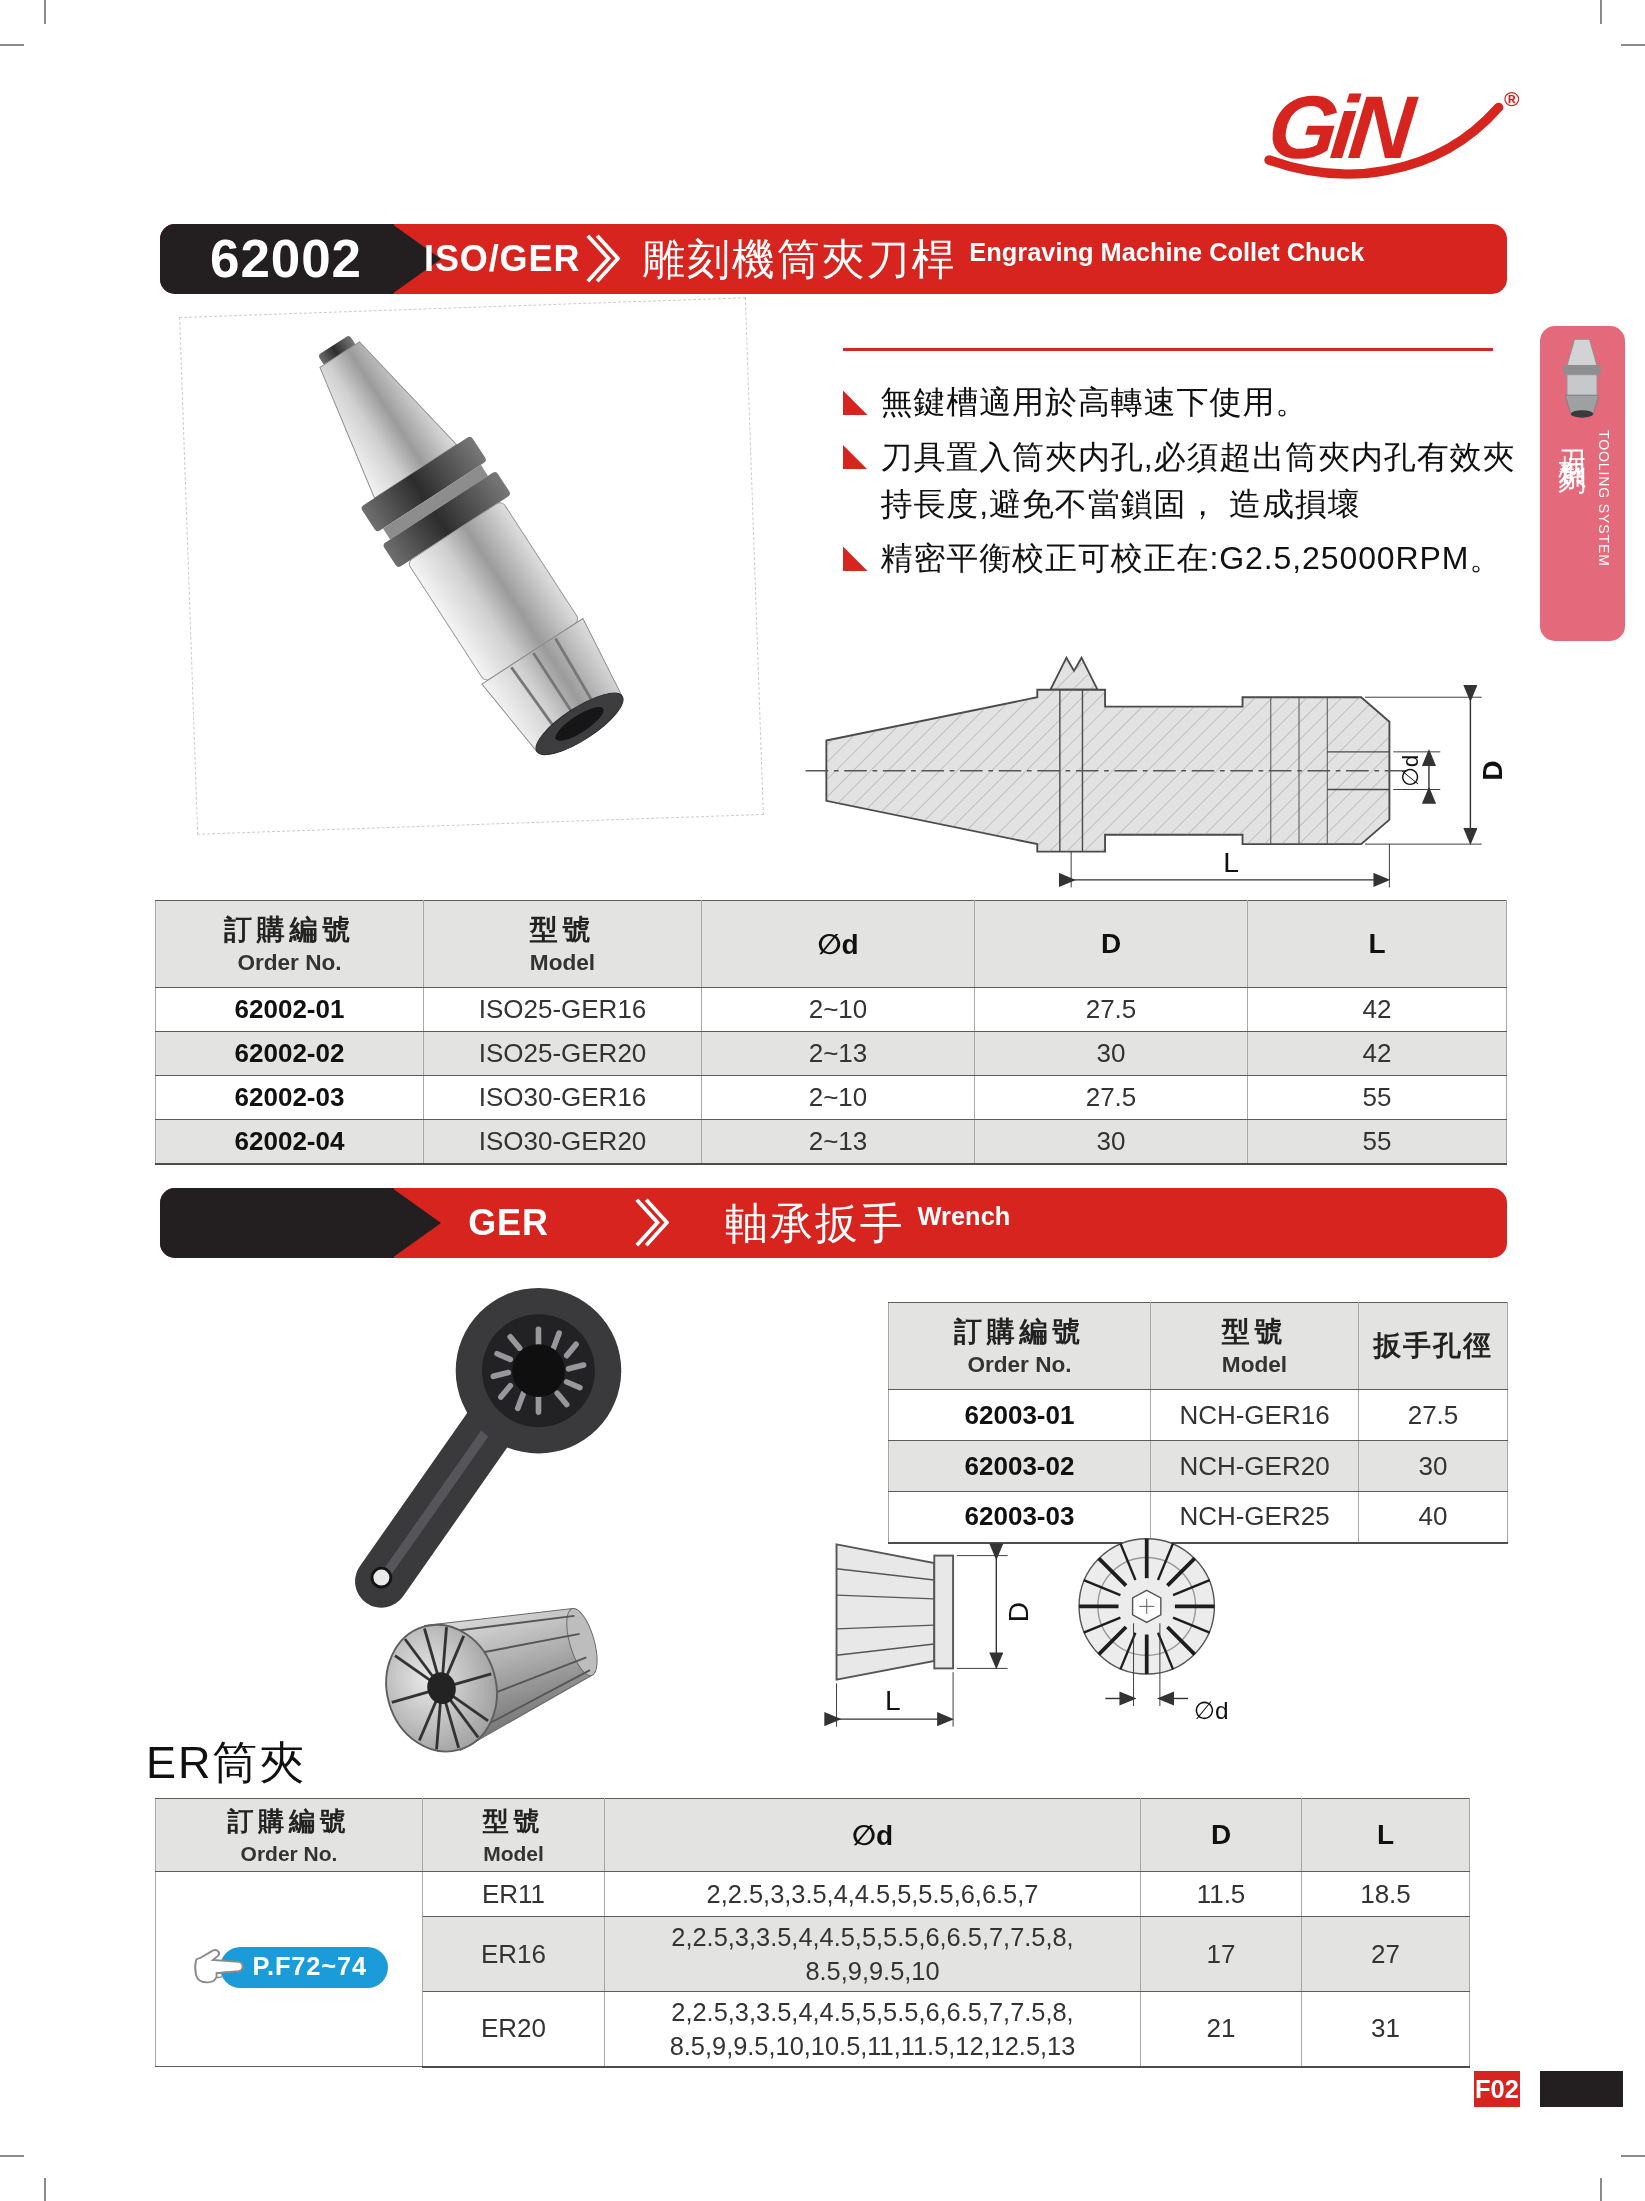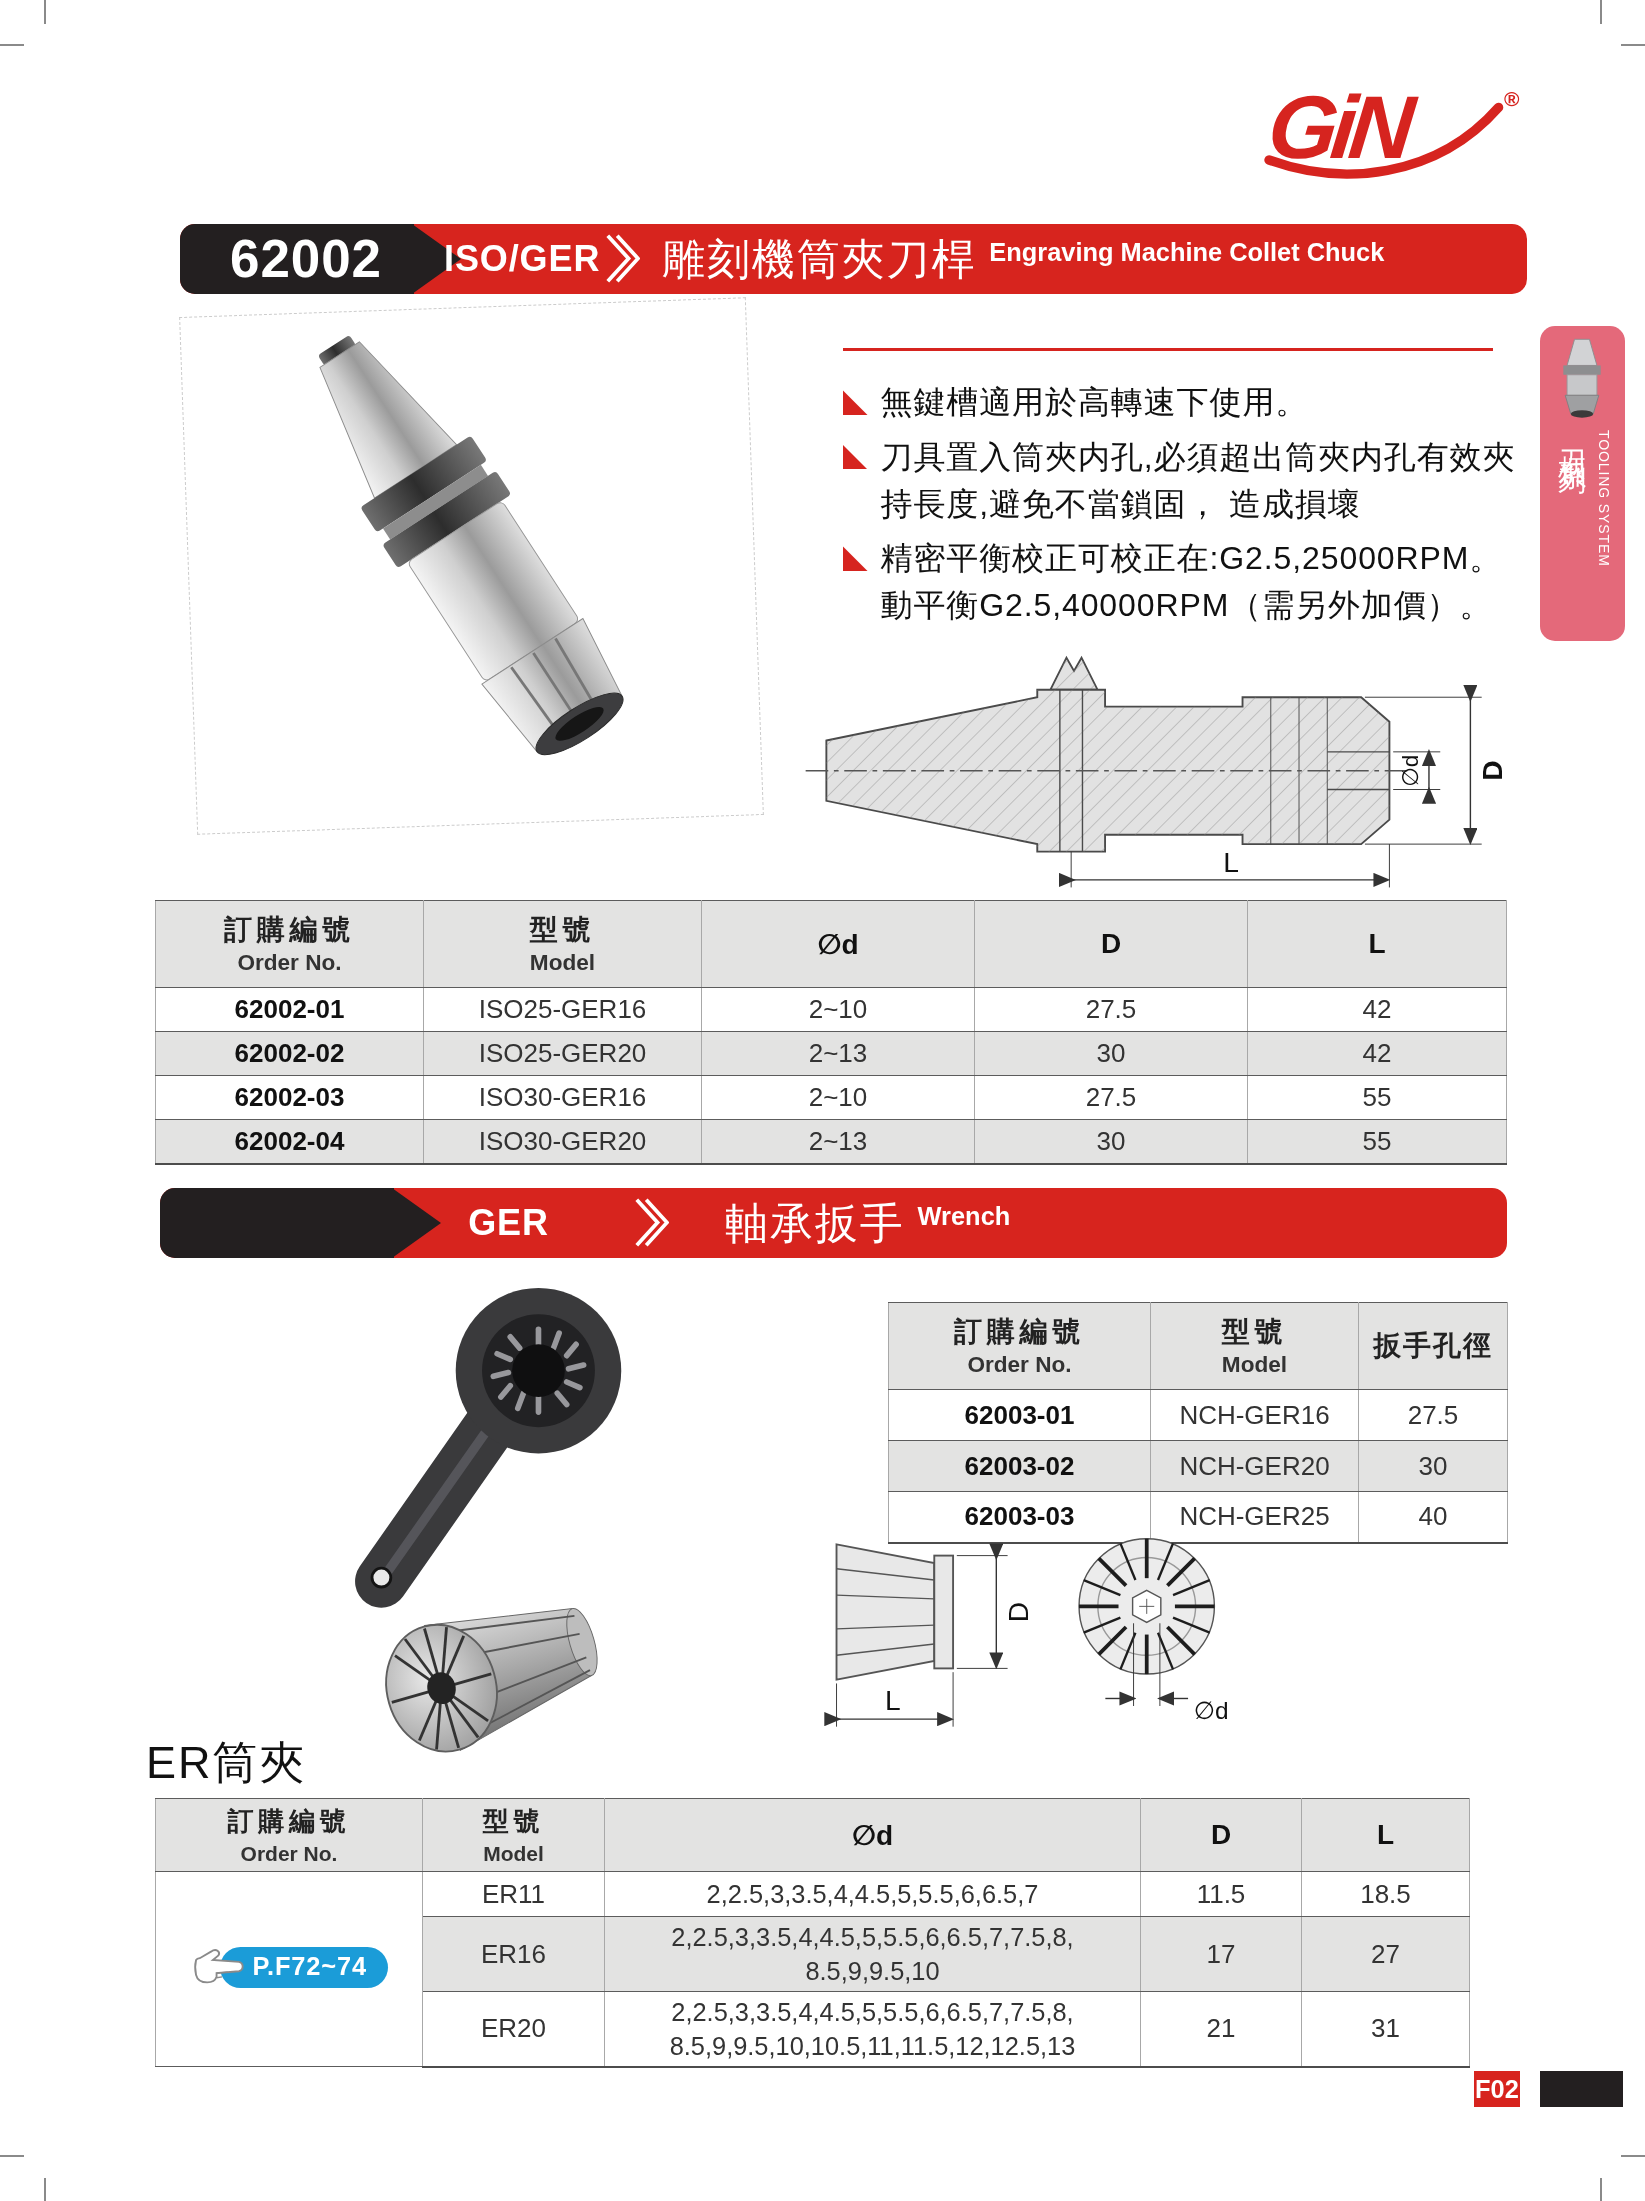--- a/index.html
+++ b/index.html
@@ -94,21 +94,21 @@
   <div class="crop" style="left:1621px;top:2155px;width:23.5px;height:1.9px;"></div>
 
   <div class="logo">
     <svg width="273" height="111" viewBox="0 0 290 118">
       <path d="M18,84 C95,112 195,104 262,28" stroke="#d6241f" stroke-width="10" fill="none" stroke-linecap="round"></path>
     </svg>
     <div class="logo-text">GiN</div>
     <div class="logo-reg">®</div>
   </div>
 
-  <div class="band" style="top:224px;margin-left:20px;">
+  <div class="band" style="top:224px;">
     <div class="band-black"></div>
     <div class="band-arrow"></div>
     <div class="band-code">62002</div>
     <div class="band-std" style="left:264px;width:151px;">ISO/GER</div>
     <svg class="band-chev" style="left:422px;" width="38" height="51" viewBox="0 0 40 54">
       <polyline points="6,3 28,27 6,51" fill="none" stroke="#ffffff" stroke-width="4"></polyline>
       <polyline points="16,3 38,27 16,51" fill="none" stroke="#ffffff" stroke-width="4"></polyline>
     </svg>
     <div class="band-title" style="left:482px;">
       <span class="zh">雕刻機筒夾刀桿</span>
@@ -160,21 +160,20 @@
         <div class="feat-marker"></div>
         <div class="feat-text">
           <div>刀具置入筒夾内孔,必須超出筒夾内孔有效夾</div>
           <div>持長度,避免不當鎖固， 造成損壞</div>
         </div>
       </div>
       <div class="feat-item">
         <div class="feat-marker"></div>
         <div class="feat-text">
           <div>精密平衡校正可校正在:G2.5,25000RPM。</div>
-          <div>動平衡G2.5,40000RPM（需另外加價）。</div>
         </div>
       </div>
     </div>
   </div>
 
   <svg class="abs" style="left:800px;top:650px;" width="725" height="247" viewBox="0 0 770 262">
     <defs>
       <pattern id="hatch" width="13" height="13" patternTransform="rotate(45)" patternUnits="userSpaceOnUse">
         <line x1="0" y1="0" x2="0" y2="13" stroke="#8a8a8a" stroke-width="1.2"></line>
       </pattern>

